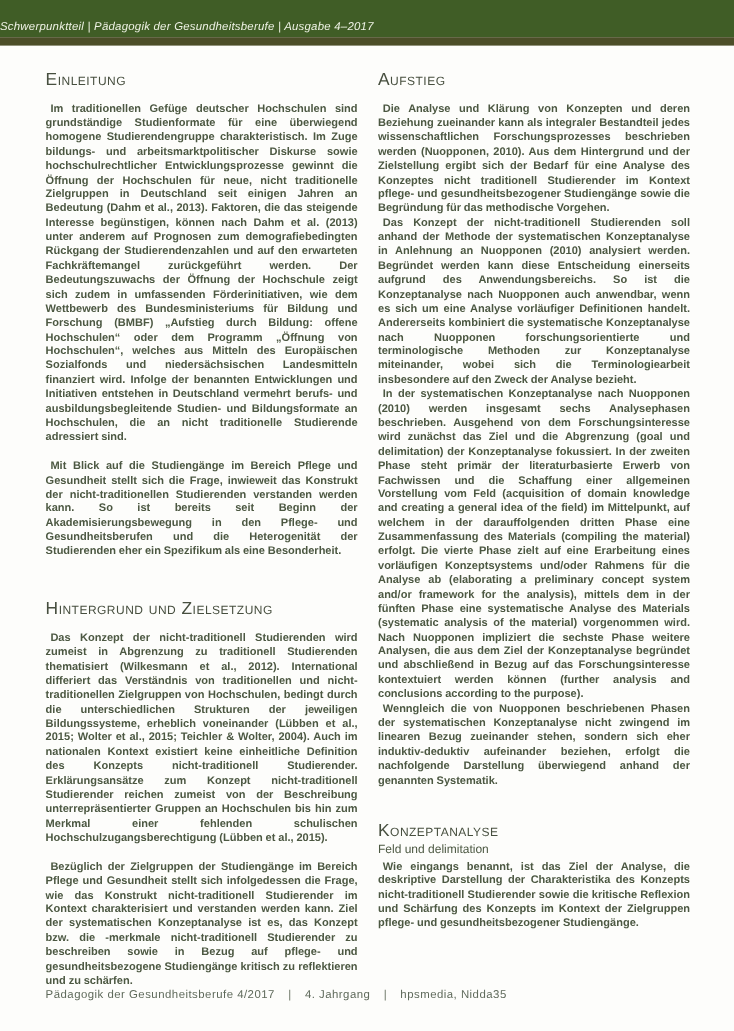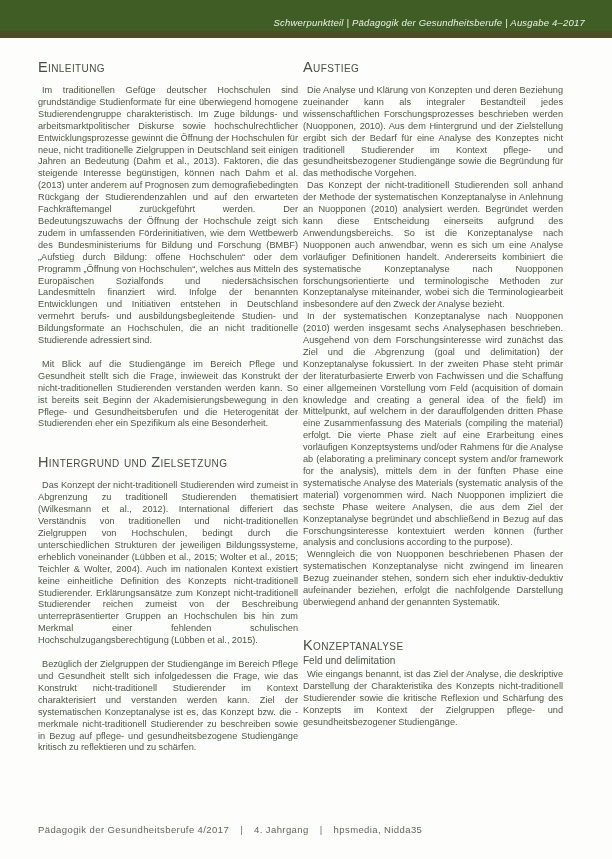--- a/index.html
+++ b/index.html
@@ -8,69 +8,69 @@
     background: #fdfdfb;
     font-family: "Liberation Sans", sans-serif;
     position: relative;
     overflow: hidden;
   }
   .topbar {
     height: 31px;
     background: #405d26;
     display: flex;
     align-items: flex-end;
-    justify-content: flex-end;
     padding: 0 27px 3px 0;
     box-sizing: border-box;
   }
   .topbar-text {
     color: #eef2e4;
     font-style: italic;
     font-size: 9.5px;
     letter-spacing: 0.2px;
     white-space: nowrap;
   }
   .topbar-strip { height: 7px; background: #4c4e28; }
 
   .columns {
     display: flex;
-    gap: 5px;
+    gap: 17px;
     padding: 21px 37px 0 38px;
     box-sizing: border-box;
   }
   .col { flex: 0 0 260px; width: 260px; }
 
   .sec-title {
     font-variant: small-caps;
     font-weight: 400;
     font-size: 14.5px;
     letter-spacing: 0.4px;
     color: #474f3f;
     margin: 0 0 10px 0;
   }
-  .mt { margin-top: 24px; }
+  .mt { margin-top: 34px; }
   .mt-big { margin-top: 28px; margin-bottom: 2px; }
 
   .sub-title {
     font-size: 10px;
     font-weight: 400;
     color: #4c5842;
     margin: 0 0 3px 0;
   }
 
   .body-p {
     font-size: 9.2px;
     line-height: 11.9px;
     color: #4c5842;
     text-align: justify;
     text-indent: 4px;
     margin: 0;
     hyphens: auto;
     -webkit-hyphens: auto;
     word-spacing: -0.2px;
+    font-weight: bold;
   }
   .gap { margin-top: 12px; }
 
   .pagefoot {
     position: absolute;
     left: 38px; right: 37px; bottom: 24px;
     display: flex;
     justify-content: flex-start;
     align-items: baseline;
     font-size: 9.5px;

